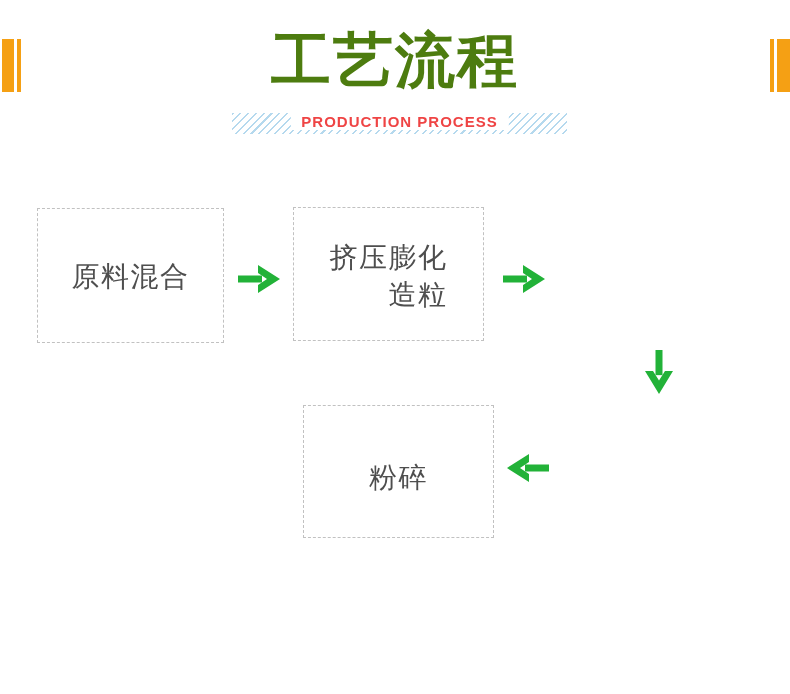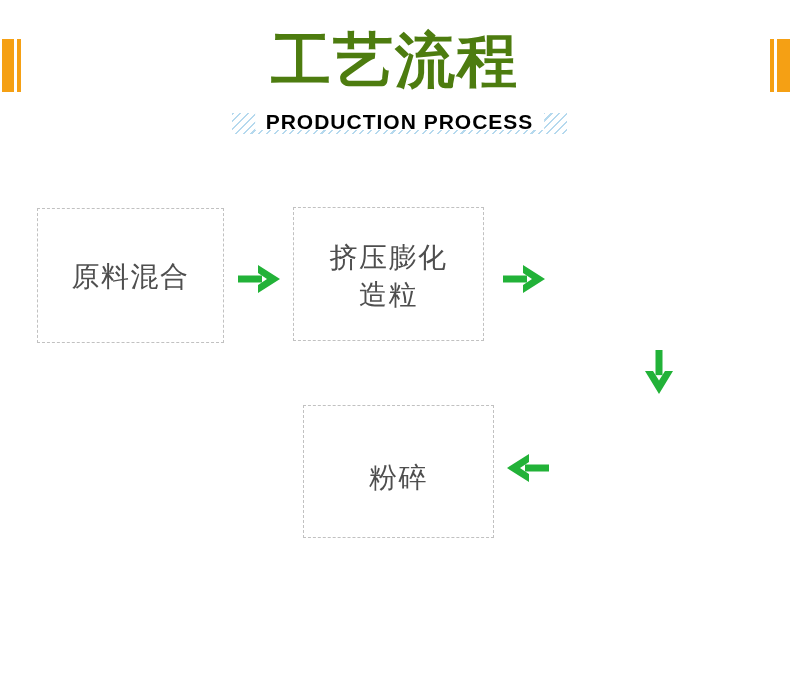--- a/index.html
+++ b/index.html
@@ -31,34 +31,34 @@
   .band {
     position:absolute; left:232px; top:113px; width:335px; height:21px;
     background:repeating-linear-gradient(135deg,
       #B5D9EE 0px, #B5D9EE 1.5px,
       rgba(255,255,255,0) 1.5px, rgba(255,255,255,0) 5.5px);
   }
   .band-label {
     position:absolute; left:50%; top:0; transform:translateX(-50%);
     height:17px; background:#ffffff; padding:0 11px;
     display:flex; align-items:center; white-space:nowrap;
-    font-size:21px; font-weight:bold; letter-spacing:1px; color:#000000;
+    font-size:15px; font-weight:bold; letter-spacing:1px; color:#ef4444;
   }
 
   
   .flow-box {
     position:absolute;
     border:1px dashed #C1C1C1;
     display:flex; align-items:center; justify-content:center;
     color:#4E4E4E; font-size:28px; letter-spacing:1.5px;
   }
   .flow-label { white-space:pre-line; line-height:37px; text-align:center; }
   .b1 { left:37px;  top:208px; width:187px; height:135px; padding-top:2px; }
   .b2 { left:293px; top:207px; width:191px; height:134px; padding-top:4px; }
-  .b2 .flow-label { text-align:center; }
+  .b2 .flow-label { text-align:right; }
   .b3 { left:560px; top:205px; width:191px; height:133px; padding-bottom:20px; }
   .b4 { left:562px; top:401px; width:191px; height:134px; }
   .b5 { left:303px; top:405px; width:191px; height:133px; padding-top:12px;justify-content:center; }
 
   
   .arrow { position:absolute; }
   .a1 { left:238px; top:265px; }
   .a2 { left:503px; top:265px; }
   .a3 { left:645px; top:350px; }
   .a4 { left:507px; top:454px; }

